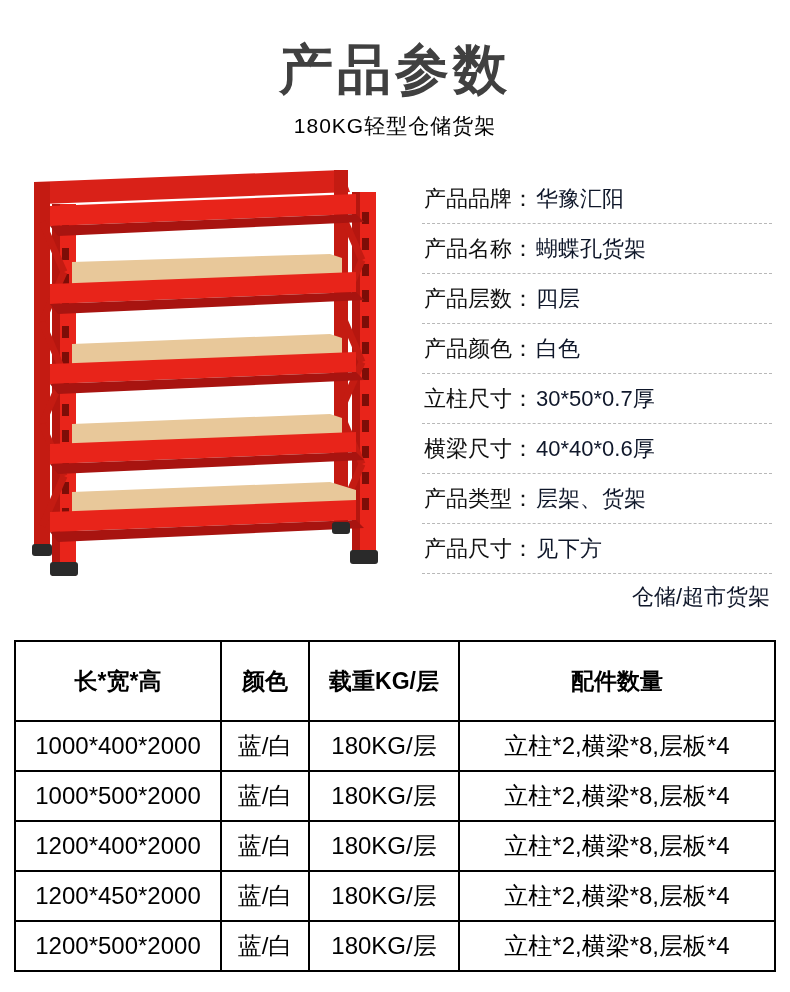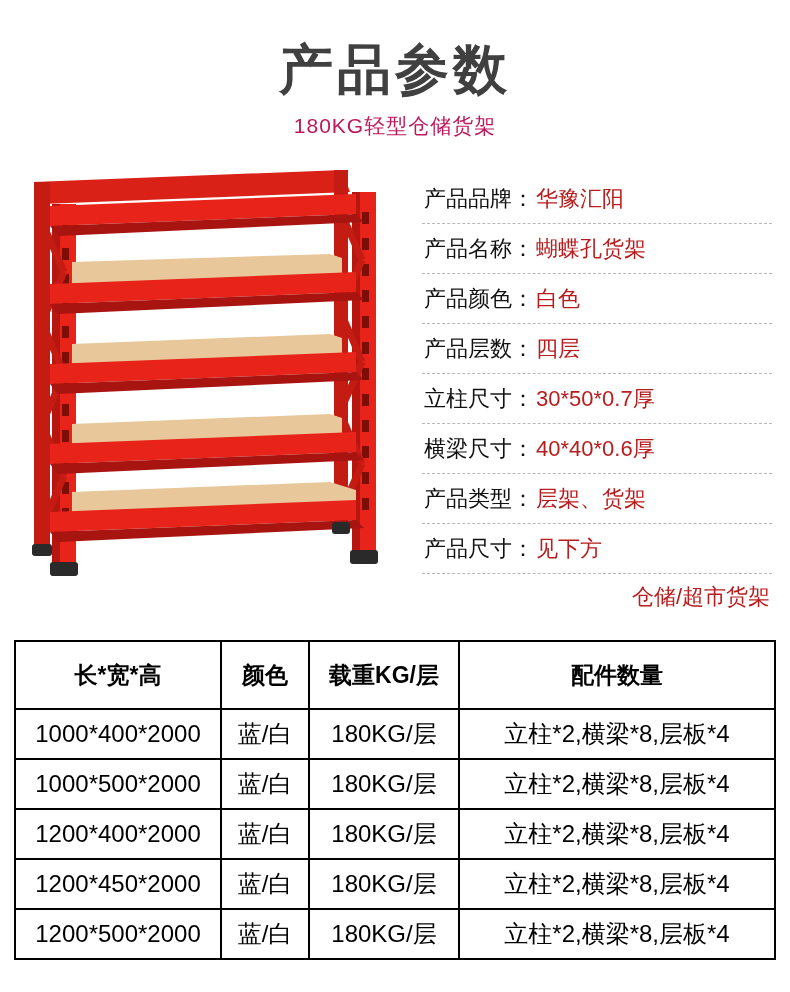--- a/index.html
+++ b/index.html
@@ -30,21 +30,21 @@
   .title {
     font-size: 54px;
     font-weight: bold;
     letter-spacing: 4px;
     line-height: 1.15;
     color: #404040;
   }
   .subtitle {
     margin-top: 12px;
     font-size: 21px;
-    color: #be185d;
+    color: #000000;
     letter-spacing: 1px;
   }
 
   
   .middle {
     display: flex;
     align-items: flex-start;
     margin-top: 22px;
     padding: 0 18px 0 12px;
     box-sizing: border-box;
@@ -70,21 +70,21 @@
     border-bottom: 1px dashed #b8b8b8;
     white-space: nowrap;
   }
   .spec-row:last-child {
     border-bottom: none;
   }
   .spec-label {
     color: #111111;
   }
   .spec-value {
-    color: #b91c1c;
+    color: #0f172a;
     margin-left: 2px;
   }
   .spec-row.tail {
     justify-content: flex-end;
     border-bottom: none;
     padding-top: 8px;
   }
 
   
   .table-wrap {
@@ -104,21 +104,21 @@
     text-align: center;
     font-size: 24px;
     color: #000000;
     padding: 8px 2px;
     height: 42px;
     box-sizing: border-box;
   }
   table.spec-table th {
     font-weight: bold;
     font-size: 23px;
-    height: 68px;
+    height: 80px;
   }
   .col-size { width: 206px; }
   .col-color { width: 88px; }
   .col-load { width: 150px; }
   .col-parts { width: auto; }
 
   
   svg.shelf { display: block; }
 </style>
 </head>
@@ -229,26 +229,26 @@
     <div class="specs">
       <div class="spec-row">
         <span class="spec-label">产品品牌：</span>
         <span class="spec-value">华豫汇阳</span>
       </div>
       <div class="spec-row">
         <span class="spec-label">产品名称：</span>
         <span class="spec-value">蝴蝶孔货架</span>
       </div>
       <div class="spec-row">
+        <span class="spec-label">产品层数：</span>
+        <span class="spec-value">四层</span>
+      </div>
+      <div class="spec-row">
         <span class="spec-label">产品颜色：</span>
         <span class="spec-value">白色</span>
-      </div>
-      <div class="spec-row">
-        <span class="spec-label">产品层数：</span>
-        <span class="spec-value">四层</span>
       </div>
       <div class="spec-row">
         <span class="spec-label">立柱尺寸：</span>
         <span class="spec-value">30*50*0.7厚</span>
       </div>
       <div class="spec-row">
         <span class="spec-label">横梁尺寸：</span>
         <span class="spec-value">40*40*0.6厚</span>
       </div>
       <div class="spec-row">

